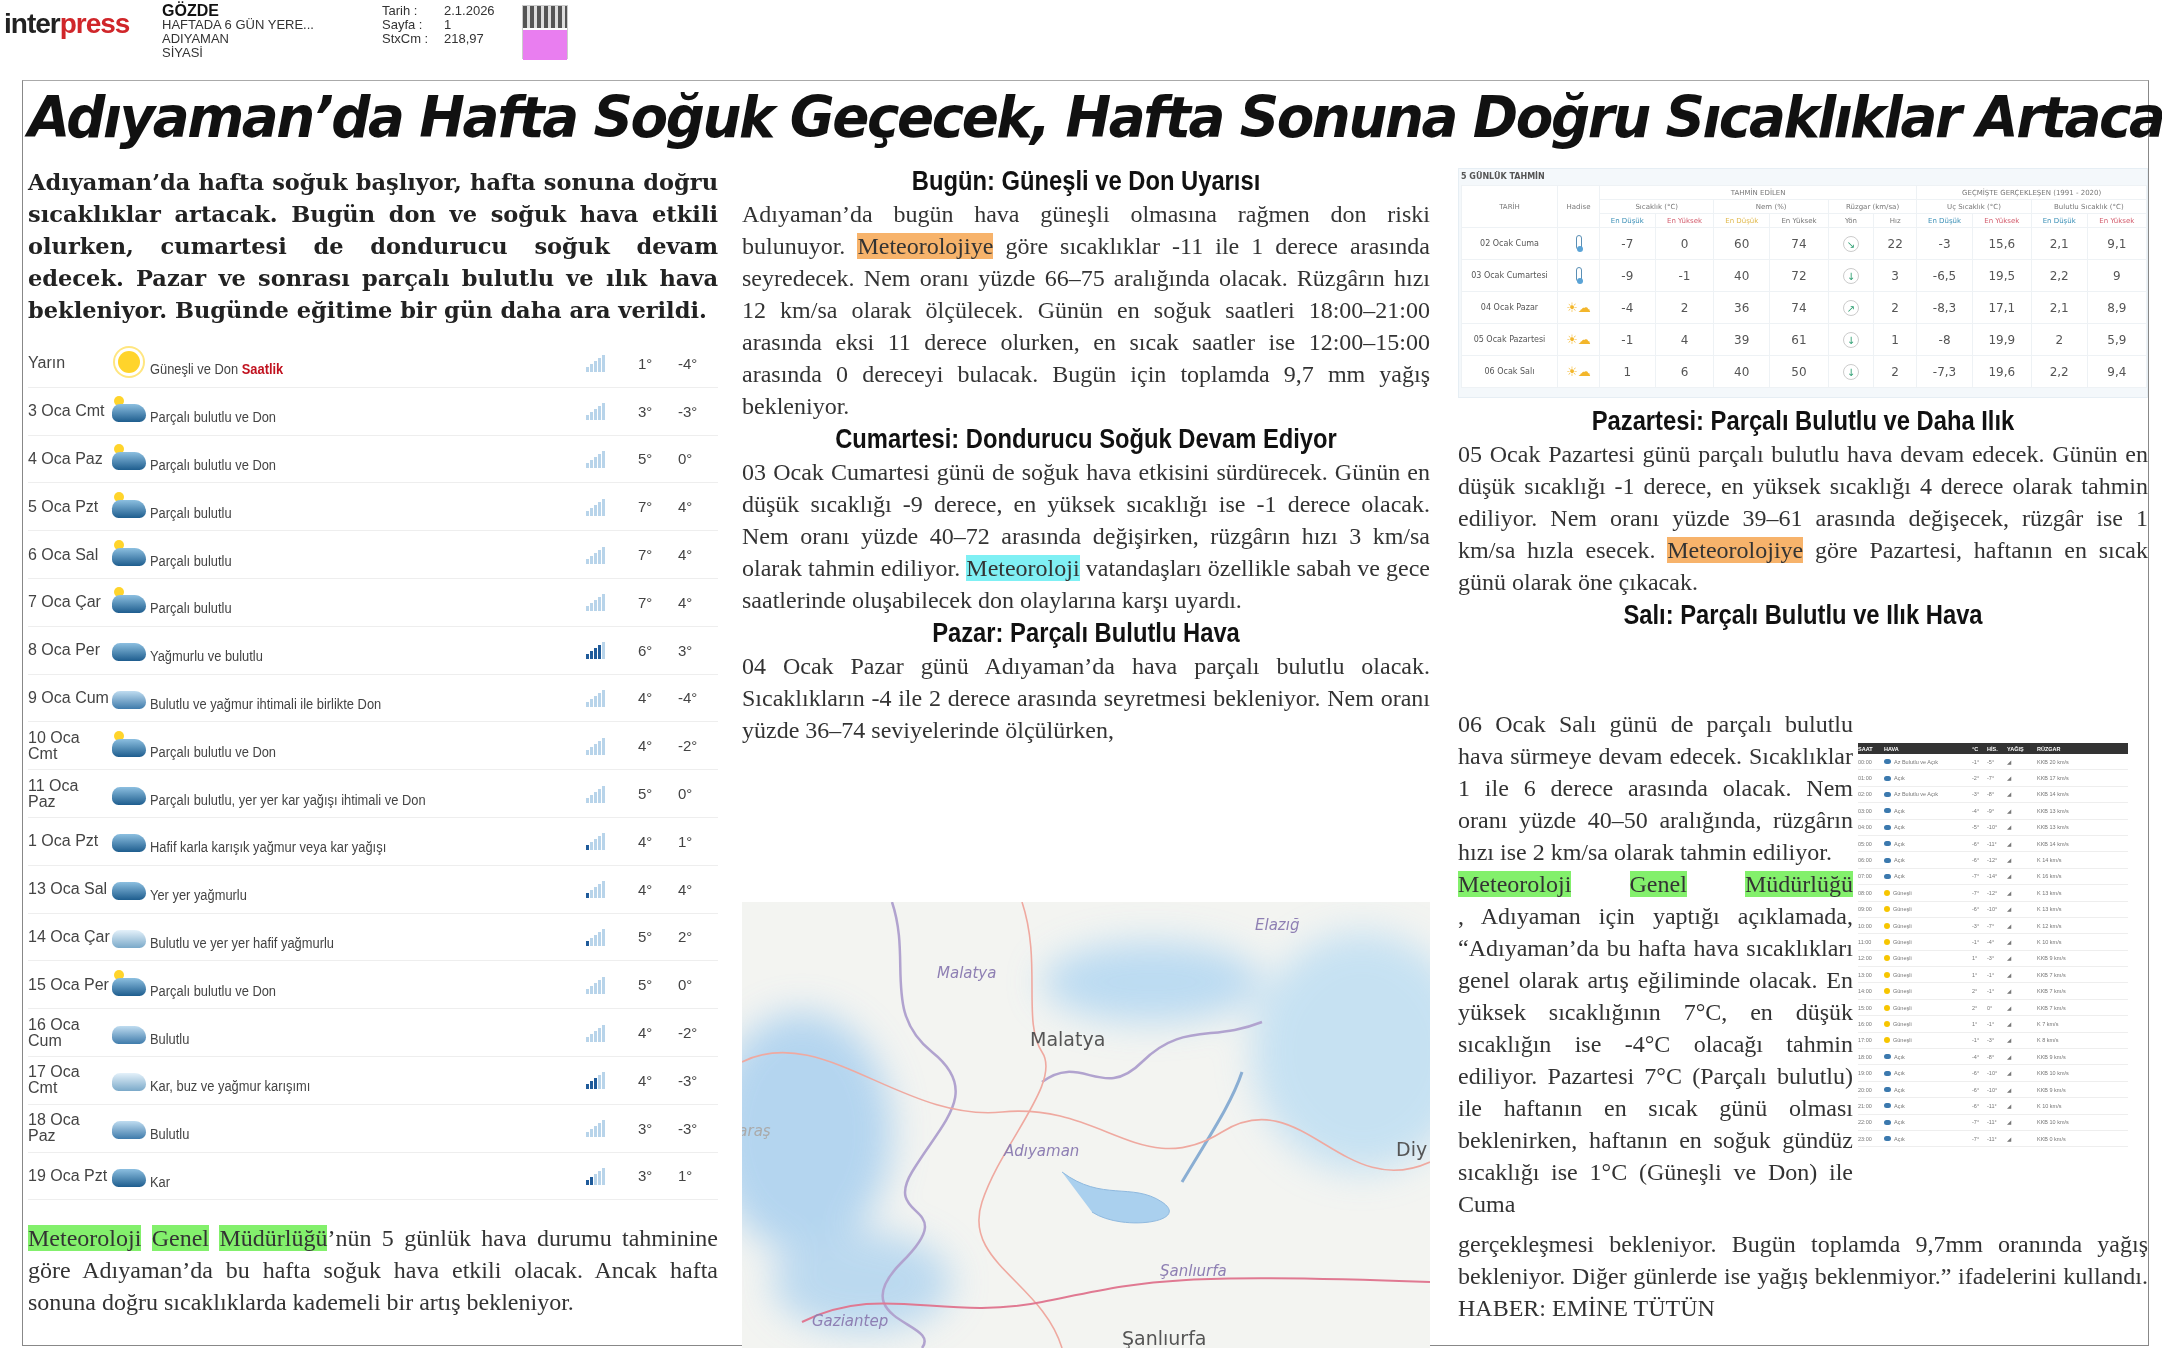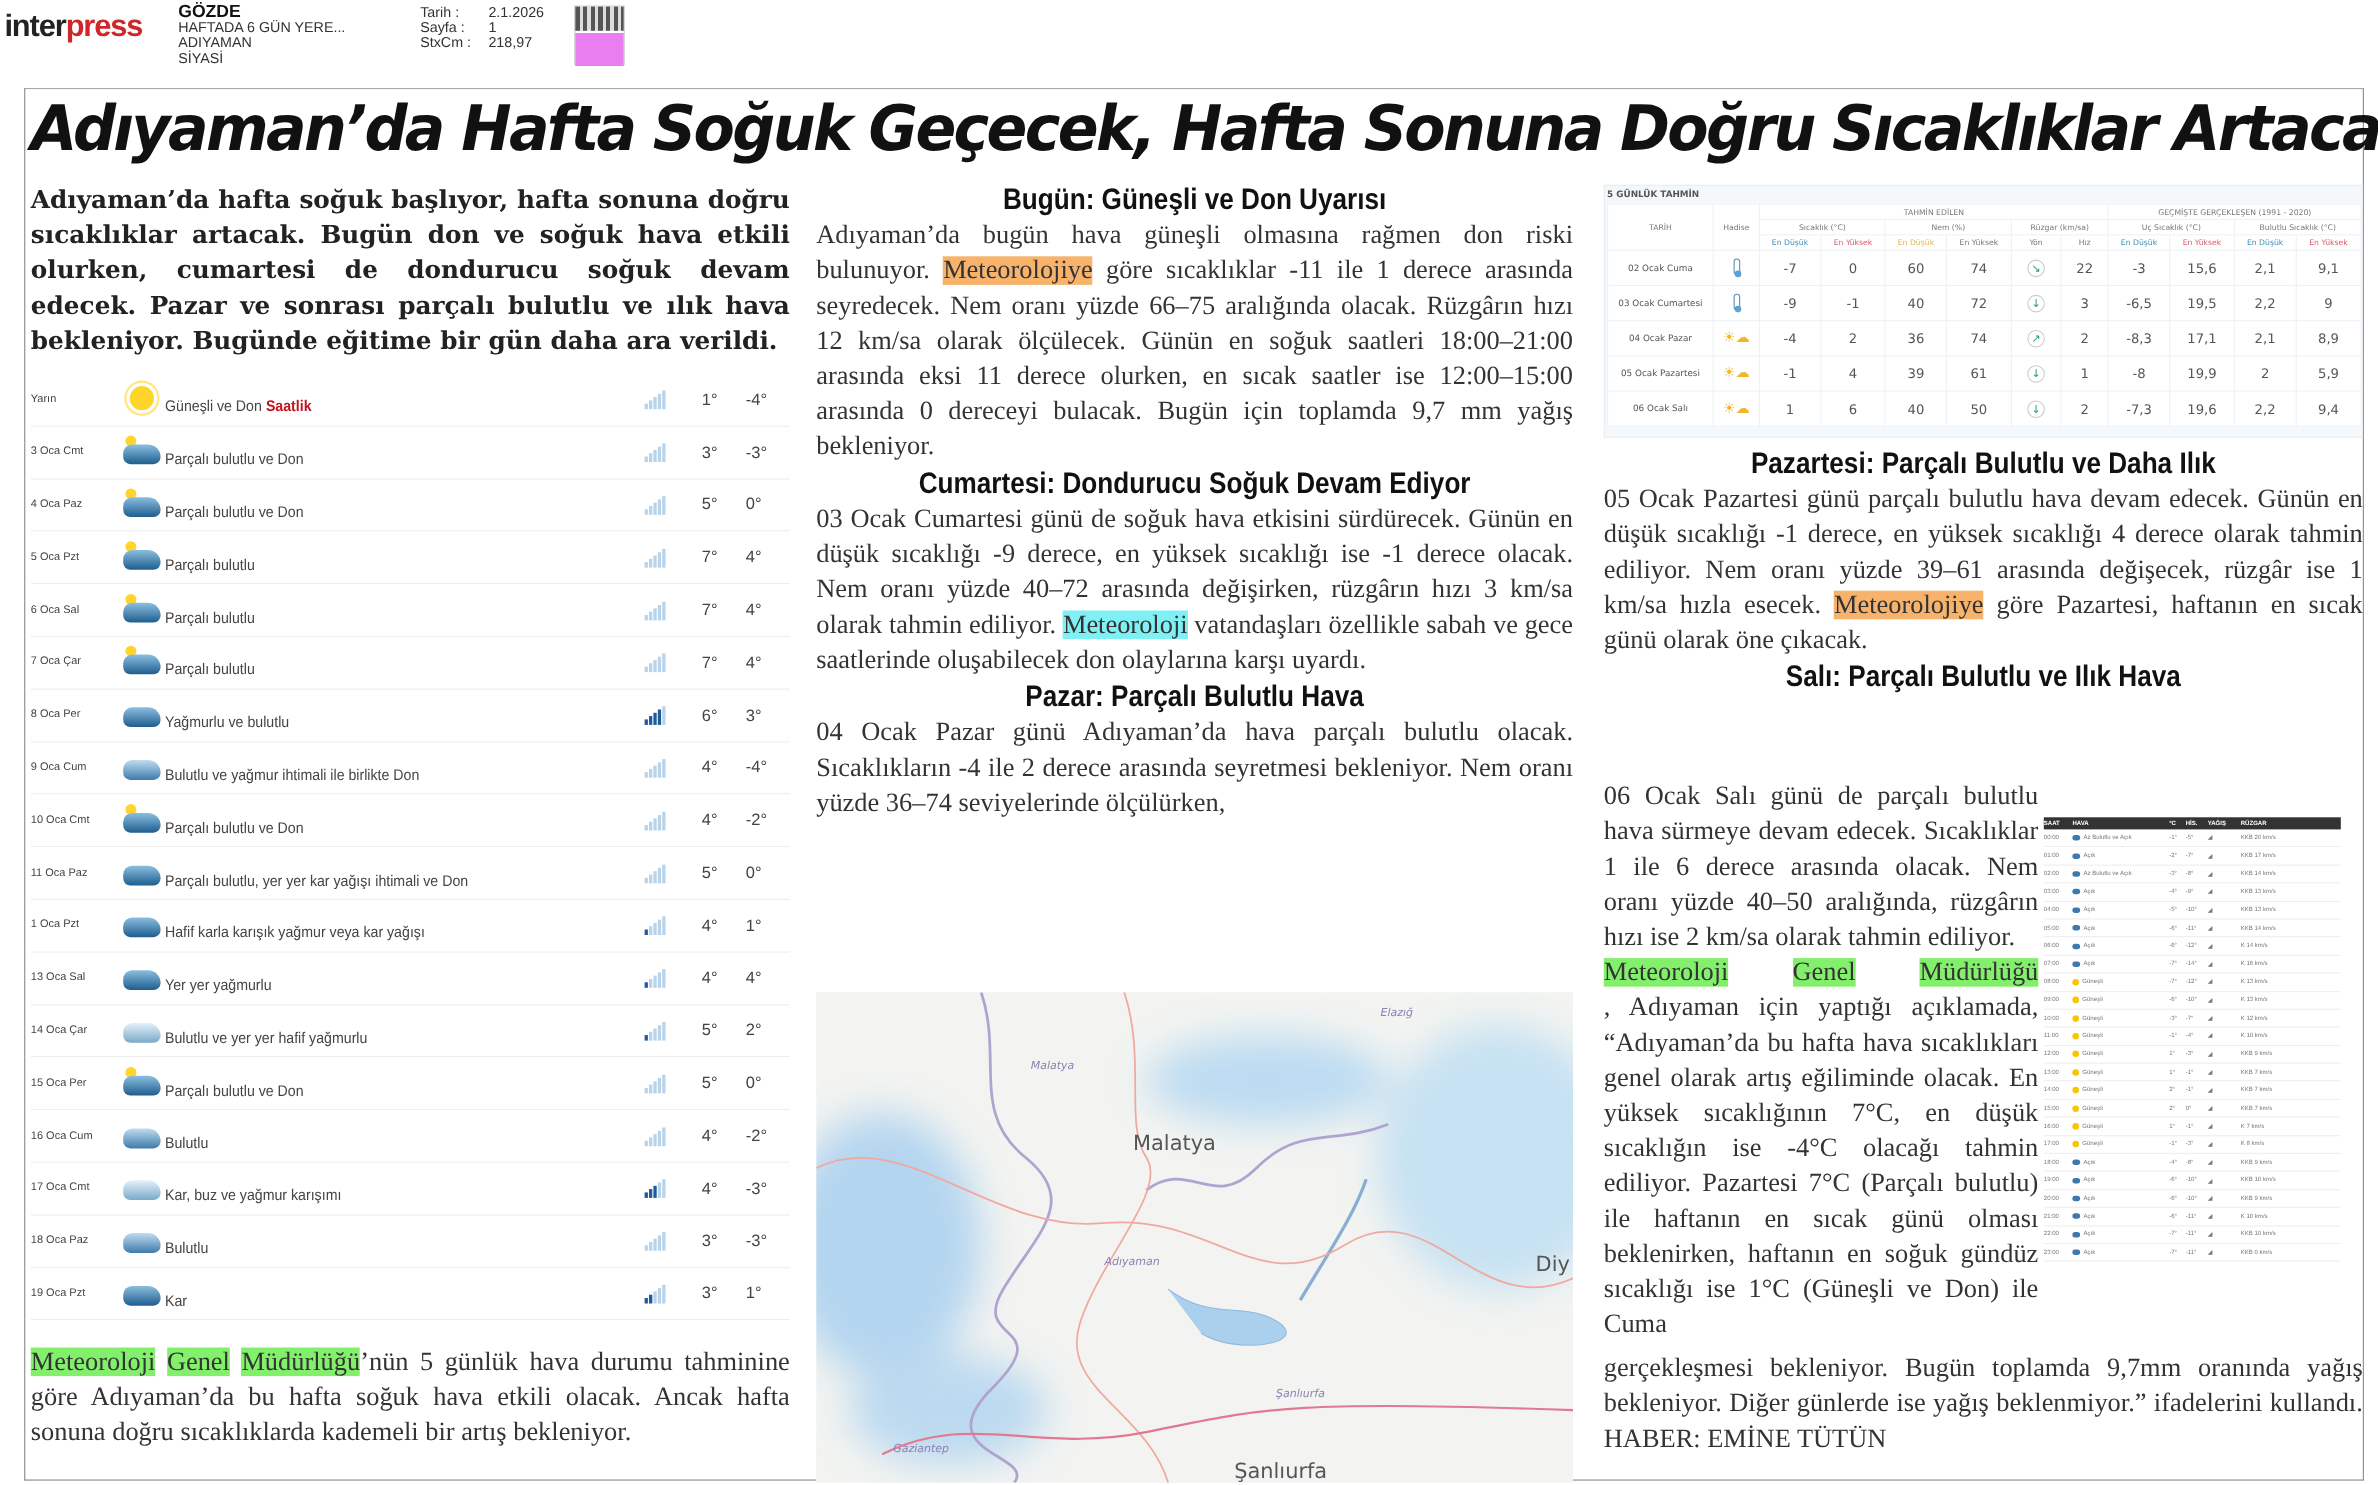--- a/index.html
+++ b/index.html
@@ -19,21 +19,21 @@
 .lead{position:absolute;left:28px;top:166px;width:690px;font-family:"DejaVu Serif",serif;font-weight:bold;font-size:22.5px;line-height:32px;text-align:justify;color:#222}
 .col{position:absolute;font-family:"Liberation Serif",serif;font-size:24px;line-height:32px;text-align:justify;color:#333}
 .col p{margin:0}
 .col h3{font-family:"Liberation Sans",sans-serif;font-weight:bold;font-size:27px;text-align:center;line-height:34px;color:#111;transform:scaleX(.88)}
 .hl-o{background:#f7b36b}
 .hl-c{background:#7ff0f4}
 .hl-g{background:#83f06c}
 
 .fc{position:absolute;left:28px;top:340px;width:690px}
 .fc .row{display:flex;align-items:center;height:47.8px;border-bottom:1px solid #eee;font-size:14px;color:#444;font-family:"Liberation Sans",sans-serif}
-.fc .d{width:82px;line-height:16px;font-size:10px}
+.fc .d{width:82px;line-height:16px;font-size:16px}
 .fc .ic{width:40px;height:30px;position:relative}
 .fc .desc{flex:1;margin-top:12px;font-size:14px;transform:scaleX(.92);transform-origin:left}
 .fc .sig{width:26px;height:18px;display:flex;align-items:flex-end;gap:1.5px;margin-right:26px}
 .fc .sig i{display:block;width:2.5px;background:#b8d4ea}
 .fc .sig i.on{background:#1f5b9a}
 .fc .hi,.fc .lo{width:40px;text-align:left;font-size:15px}
 .saat{color:#c1121f;font-weight:bold;margin-left:4px}
 .sun{position:absolute;left:8px;top:3px;width:22px;height:22px;border-radius:50%;background:#ffd42b;box-shadow:0 0 0 3px #fff,0 0 0 5px #ffe680}
 .cloud{position:absolute;left:2px;top:8px;width:34px;height:18px;border-radius:10px 14px 8px 8px;background:linear-gradient(#8cbfe0,#1e5d8e)}
 .cloud.lt{background:linear-gradient(#e4f1fa,#7aa9c9)}
@@ -54,21 +54,21 @@
 
 .hr{position:absolute;left:1858px;top:743px;width:270px;font-family:"Liberation Sans",sans-serif;font-size:5.5px;color:#777}
 .hr .h{display:flex;background:#333;color:#fff;font-weight:bold;height:11px;align-items:center}
 .hr .r{display:flex;height:16.4px;align-items:center;border-bottom:1px solid #eee}
 .hr .c1{width:26px}.hr .c2{width:88px;display:flex;align-items:center;gap:3px}.hr .c3{width:15px}.hr .c4{width:20px}.hr .c5{width:30px}.hr .c6{flex:1}
 .hr .dot{display:inline-block;width:7px;height:5px;border-radius:3px;background:#3b79ae}
 .hr .dot.s{background:#f7c600;width:6px;height:6px;border-radius:50%}
 
 .map{position:absolute;left:742px;top:902px;width:688px;height:446px;overflow:hidden;background:#f3f4f1}
 .map svg{position:absolute;left:0;top:0}
-.maplbl{position:absolute;font-family:"DejaVu Sans",sans-serif;font-style:italic;font-size:10px;color:#8e7fb3}
+.maplbl{position:absolute;font-family:"DejaVu Sans",sans-serif;font-style:italic;font-size:15px;color:#8e7fb3}
 .maplbl.big{font-style:normal;color:#555;font-size:19px}
 </style>
 </head>
 <body>
 
 <div class="hdr">
   <div class="logo"><span class="a">inter</span><span class="b">press</span></div>
   <div class="pub">
     <div class="n">GÖZDE</div>
     <div>HAFTADA 6 GÜN YERE...</div>

